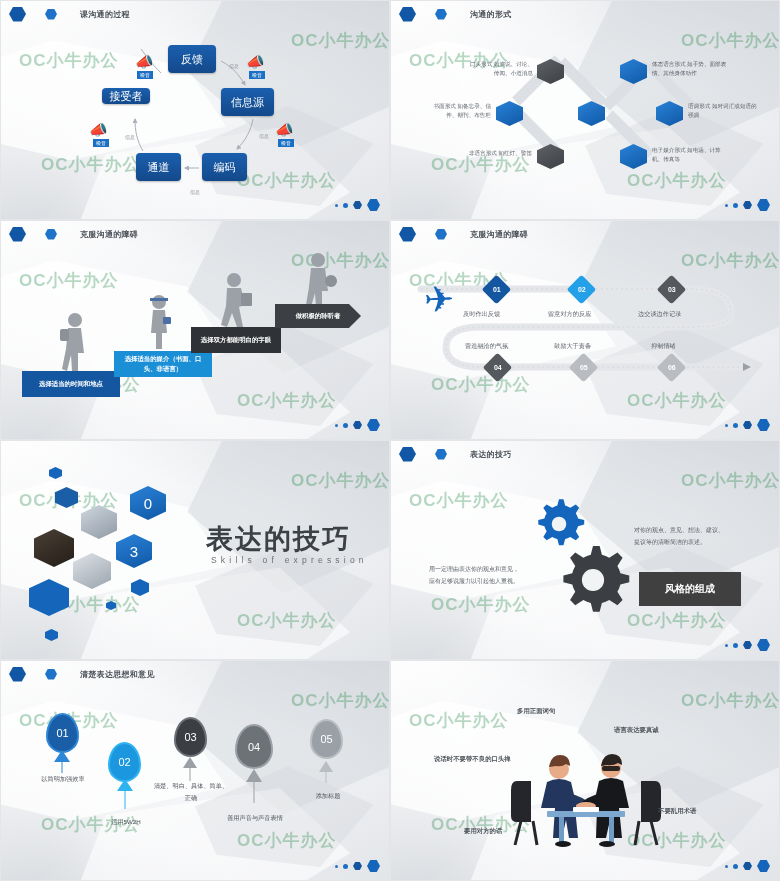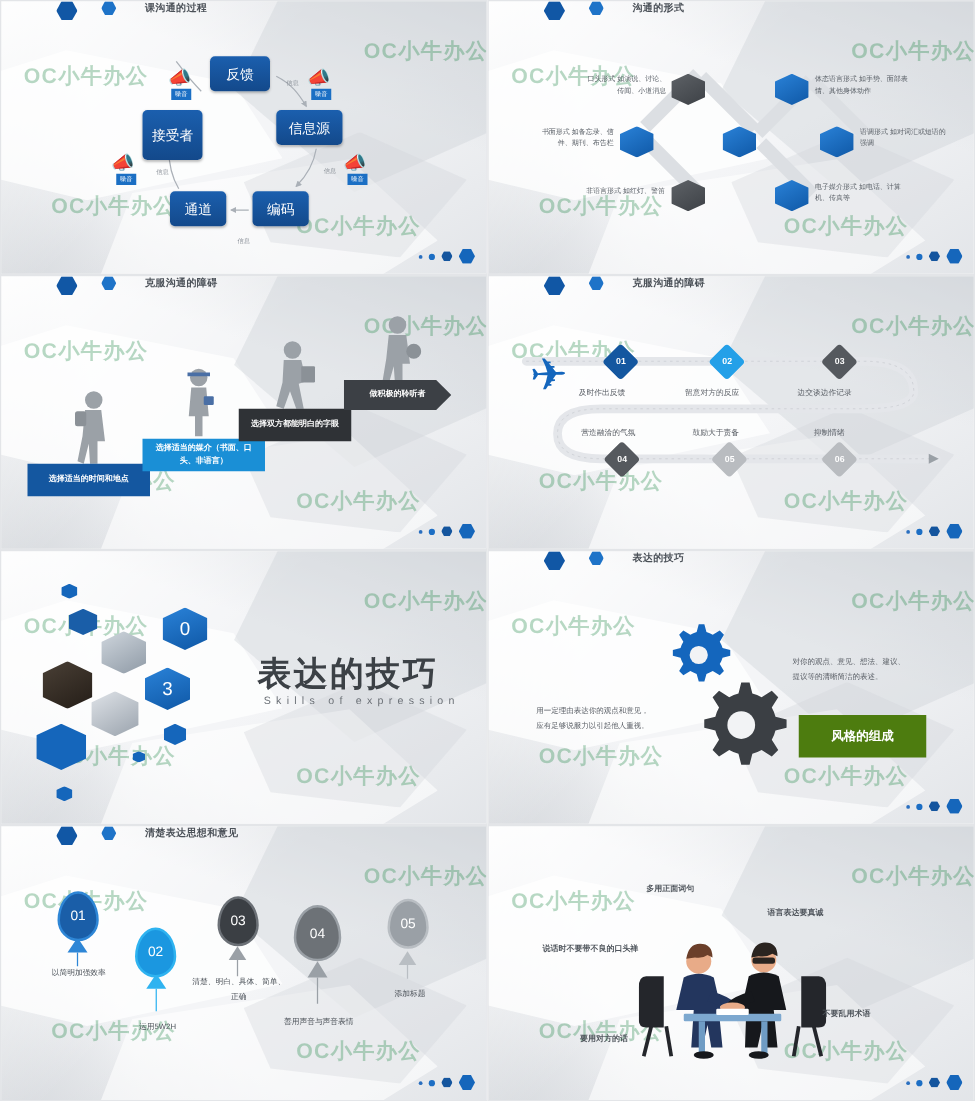--- a/index.html
+++ b/index.html
@@ -28,38 +28,38 @@
 
   
   .wm { position:absolute; inset:0; pointer-events:none; opacity:.30; }
   .wm span { position:absolute; color:#15803d; font-size:17px; font-weight:700; letter-spacing:1px; white-space:nowrap; }
   .wm .w1 { left:18px; top:48px; }
   .wm .w3 { left:290px; top:28px; }
   .wm .w4 { left:40px; top:152px; }
   .wm .w5 { left:236px; top:168px; }
 
   
-  .hdr { position:absolute; left:0; top:0; width:100%; height:26px; display:flex; align-items:flex-start; gap:11px; z-index:6;padding-left:36px; }
+  .hdr { position:absolute; left:0; top:0; width:100%; height:26px; display:flex; align-items:center; gap:11px; z-index:6; }
   .hex-lg { width:17px; height:15px; background:#1157a5; clip-path:polygon(25% 0,75% 0,100% 50%,75% 100%,25% 100%,0 50%); margin-left:8px; }
   .hex-sm { width:12px; height:11px; background:#1e73c8; clip-path:polygon(25% 0,75% 0,100% 50%,75% 100%,25% 100%,0 50%); margin-left:8px; }
   .hdr-title { margin-left:12px; font-size:8px; color:#4b5158; font-weight:700; letter-spacing:.3px; }
 
   
   .ftr { position:absolute; right:9px; bottom:8px; display:flex; align-items:center; gap:5px; z-index:6; }
   .d1 { width:3px; height:3px; border-radius:50%; background:#2a6fc0; }
   .d2 { width:5px; height:5px; border-radius:50%; background:#1c6ec4; }
   .d3 { width:9px; height:8px; background:#14559e; clip-path:polygon(25% 0,75% 0,100% 50%,75% 100%,25% 100%,0 50%); }
   .d4 { width:13px; height:12px; background:#1566bb; clip-path:polygon(25% 0,75% 0,100% 50%,75% 100%,25% 100%,0 50%); }
 
   
   .s1 .node { position:absolute; background:linear-gradient(180deg,#1b5fae,#13498b); color:#fff; border-radius:4px;
     font-size:11px; font-weight:400; display:flex; align-items:center; justify-content:center; box-shadow:0 1px 2px rgba(0,0,0,.25); z-index:4; }
   .s1 .n-fb { left:167px; top:44px; width:48px; height:28px; }
   .s1 .n-src { left:220px; top:87px; width:53px; height:28px; }
-  .s1 .n-rcv { left:113px; top:87px; width:48px; height:40px; }
+  .s1 .n-rcv { left:101px; top:87px; width:48px; height:16px; }
   .s1 .n-enc { left:201px; top:152px; width:45px; height:28px; }
   .s1 .n-ch { left:135px; top:152px; width:45px; height:28px; }
   .s1 .noise { position:absolute; background:#1b6fc4; color:#fff; font-size:5px; padding:1px 3px; z-index:5; }
   .s1 .mega { position:absolute; color:#16457f; font-size:15px; z-index:5; }
   .s1 .arc { position:absolute; z-index:3; }
   .s1 .inf { position:absolute; font-size:5px; color:#8b9199; z-index:5; }
 
   
   .s2 .hx { position:absolute; width:27px; height:25px; clip-path:polygon(50% 0,100% 25%,100% 75%,50% 100%,0 75%,0 25%); z-index:4; }
   .s2 .hx.blue { background:linear-gradient(150deg,#2a82d8,#0f58a6); }
@@ -86,21 +86,21 @@
   
   .s5 { background:#f6f7f8; }
   .s5 .bighex { position:absolute; clip-path:polygon(50% 0,100% 25%,100% 75%,50% 100%,0 75%,0 25%); z-index:3; }
   .s5 .ph { position:absolute; clip-path:polygon(50% 0,100% 25%,100% 75%,50% 100%,0 75%,0 25%); z-index:4; overflow:hidden; }
   .s5 .ttl { position:absolute; left:205px; top:80px; font-size:27px; font-weight:700; color:#3c4146; letter-spacing:2px; z-index:5; }
   .s5 .sub { position:absolute; left:210px; top:114px; font-size:8.5px; color:#6c7177; letter-spacing:4.2px; z-index:5; }
 
   
   .s6 .barblue { position:absolute; left:40px; top:70px; width:100px; height:38px; background:#1a7ed0;
     color:#fff; font-size:9.5px; font-weight:700; display:flex; align-items:center; padding-left:13px; line-height:1.45; z-index:5; }
-  .s6 .bardark { position:absolute; left:248px; top:131px; width:102px; height:34px; background:#4d7c0f;
+  .s6 .bardark { position:absolute; left:248px; top:131px; width:102px; height:34px; background:#404040;
     color:#fff; font-size:10px; font-weight:700; display:flex; align-items:center; justify-content:center; z-index:5; }
   .s6 .txtL { position:absolute; left:38px; top:122px; width:115px; font-size:6px; color:#5c6168; line-height:2.0; z-index:5; }
   .s6 .txtR { position:absolute; left:243px; top:83px; width:116px; font-size:6px; color:#5c6168; line-height:2.0; z-index:5; }
   .s6 .gear { position:absolute; z-index:4; }
 
   
   .s7 .balloon { position:absolute; width:33px; height:40px; border-radius:50% 50% 50% 50%/ 58% 58% 42% 42%;
     display:flex; align-items:center; justify-content:center; z-index:4; }
   .s7 .balloon span { color:#fff; font-size:11px; font-weight:400; }
   .s7 .tailw { position:absolute; z-index:3; }

